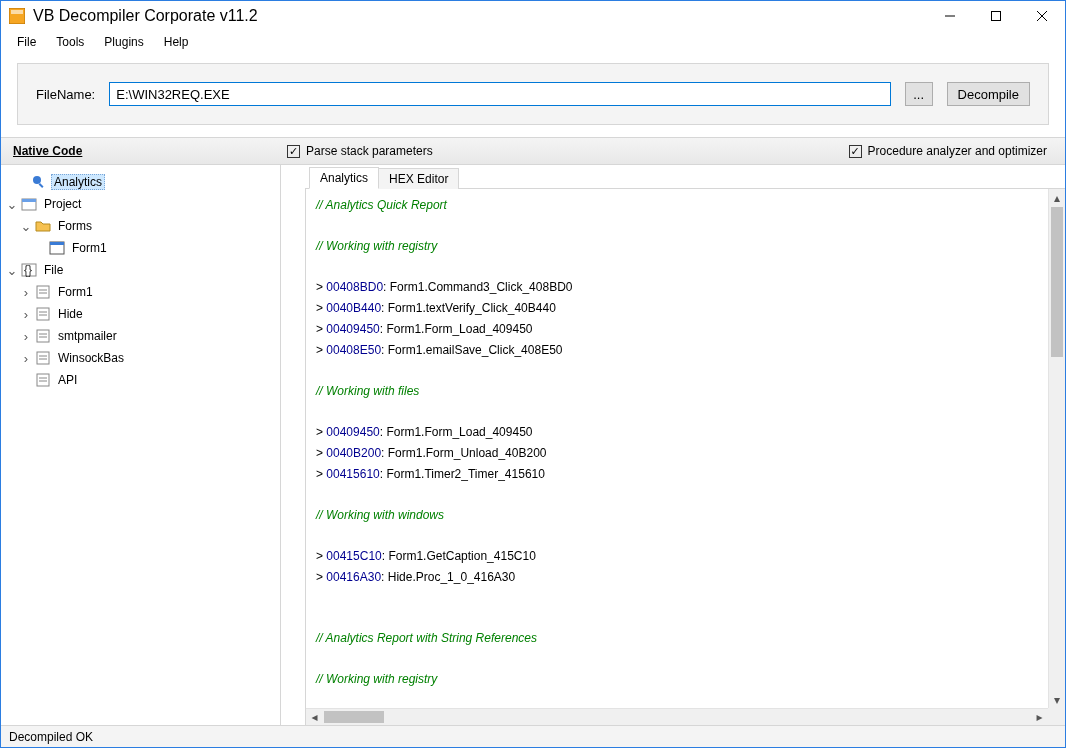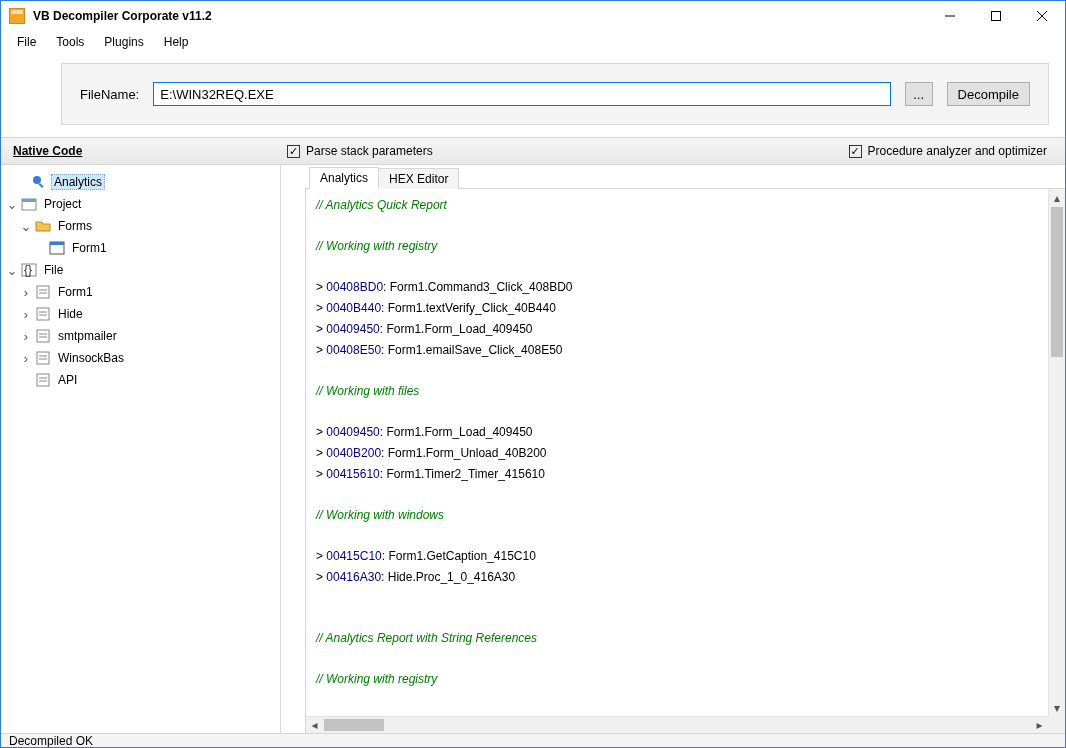--- a/index.html
+++ b/index.html
@@ -1,30 +1,30 @@
 <!DOCTYPE html>
 <html><head>
 <meta charset="utf-8">
 <style>
 * { box-sizing:border-box; margin:0; padding:0; font-family:"Segoe UI",Tahoma,sans-serif; font-size:12px; }
 body { background:#fff; width:1066px; height:748px; border:1px solid #2b7de1; display:flex; flex-direction:column; overflow:hidden; }
 
 
 .titlebar { height:30px; background:#fff; display:flex; align-items:center; padding:0 0 0 8px; }
 .titlebar .appicon { width:16px; height:16px; margin-right:8px; }
-.titlebar .title { flex:0 0 auto; font-size:12px;font-weight:bold; }
+.titlebar .title { flex:0 0 auto; font-size:16px; }
 .titlebar .spacer { flex:1; }
 .winbtn { width:46px; height:30px; display:flex; align-items:center; justify-content:center; }
 
 
 .menubar { height:22px; display:flex; align-items:center; padding:0 6px; gap:0; }
 .menuitem { padding:3px 10px; }
 
 
-.filepanel-outer { padding:10px 16px 12px 16px;margin-left:44px; }
+.filepanel-outer { padding:10px 16px 12px 16px; }
 .filepanel { border:1px solid #d6d6d6; background:#f4f4f4; padding:18px 18px; display:flex; align-items:center; gap:14px; }
 .filepanel label { font-size:13px; }
 .filepanel .fileinput { flex:1; height:24px; border:1px solid #0078d7; background:#fff; padding:0 6px; font-size:13px; outline:none; }
 .filepanel .browsebtn, .filepanel .decompbtn { height:24px; border:1px solid #adadad; background:#e1e1e1; padding:0 10px; font-size:13px; }
 .filepanel .browsebtn { width:28px; padding:0; }
 
 
 .headerrow { height:28px; background:linear-gradient(#f4f4f4,#e8e8e8); border-top:1px solid #d6d6d6; border-bottom:1px solid #d6d6d6; display:flex; align-items:center; padding:0 12px; gap:24px; font-size:13px; }
 .headerrow .colleft { width:268px; }
 .headerrow .colmid { flex:0 0 auto; font-weight:bold; width:250px;text-decoration:underline;}
@@ -58,21 +58,21 @@
 .vscroll .thumb { position:absolute; left:2px; right:2px; top:18px; height:150px; background:#c2c2c2;}
 .vscroll .arr { position:absolute; left:0; right:0; height:17px; display:flex; align-items:center; justify-content:center; color:#555;}
 .vscroll .arr.up{ top:0;} .vscroll .arr.dn{ bottom:0;}
 .hscroll { position:absolute; left:0; right:17px; bottom:0; height:17px; background:#f0f0f0; border-top:1px solid #e3e3e3;}
 .hscroll .thumb { position:absolute; top:2px; bottom:2px; left:18px; width:60px; background:#c2c2c2;}
 .hscroll .arr { position:absolute; top:0; bottom:0; width:17px; display:flex; align-items:center; justify-content:center; color:#555;}
 .hscroll .arr.lf{ left:0;} .hscroll .arr.rt{ right:0;}
 .corner { position:absolute; right:0; bottom:0; width:17px; height:17px; background:#f0f0f0;}
 
 
-.statusbar { height:14px; border-top:1px solid #d6d6d6; background:#f4f4f4; display:flex; align-items:center; padding:0 8px; font-size:13px;}
+.statusbar { height:22px; border-top:1px solid #d6d6d6; background:#f4f4f4; display:flex; align-items:center; padding:0 8px; font-size:13px;}
 </style>
 </head>
 <body>
 
 <div class="titlebar">
   <span class="appicon">
     <svg width="16" height="16">
         <rect x="0" y="0" width="16" height="16" fill="#f6a623" stroke="#b56f00"></rect>
         <rect x="2" y="2" width="12" height="4" fill="#fff" opacity="0.6"></rect>
       </svg>

